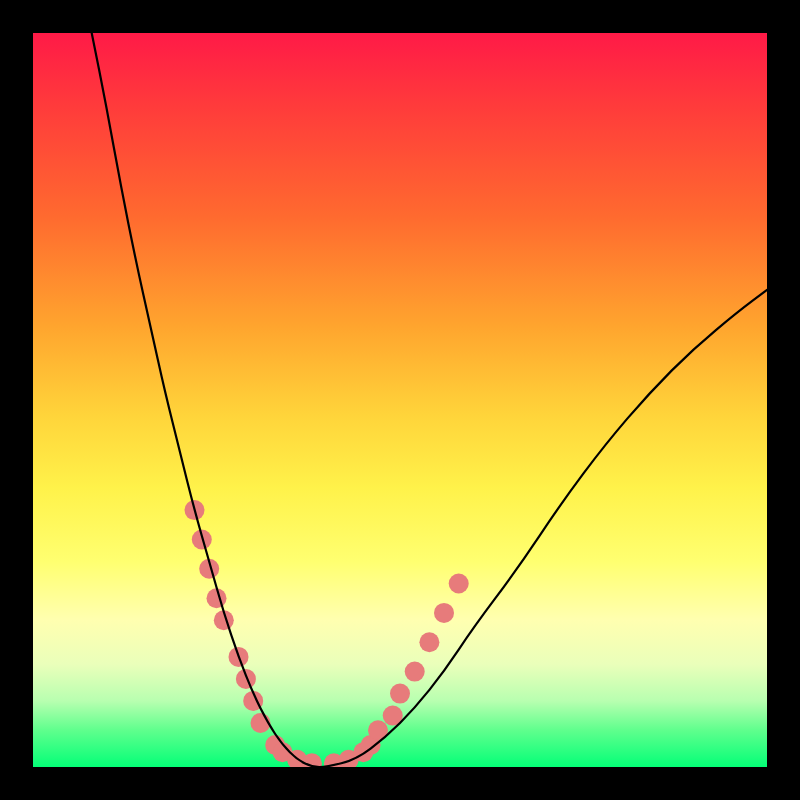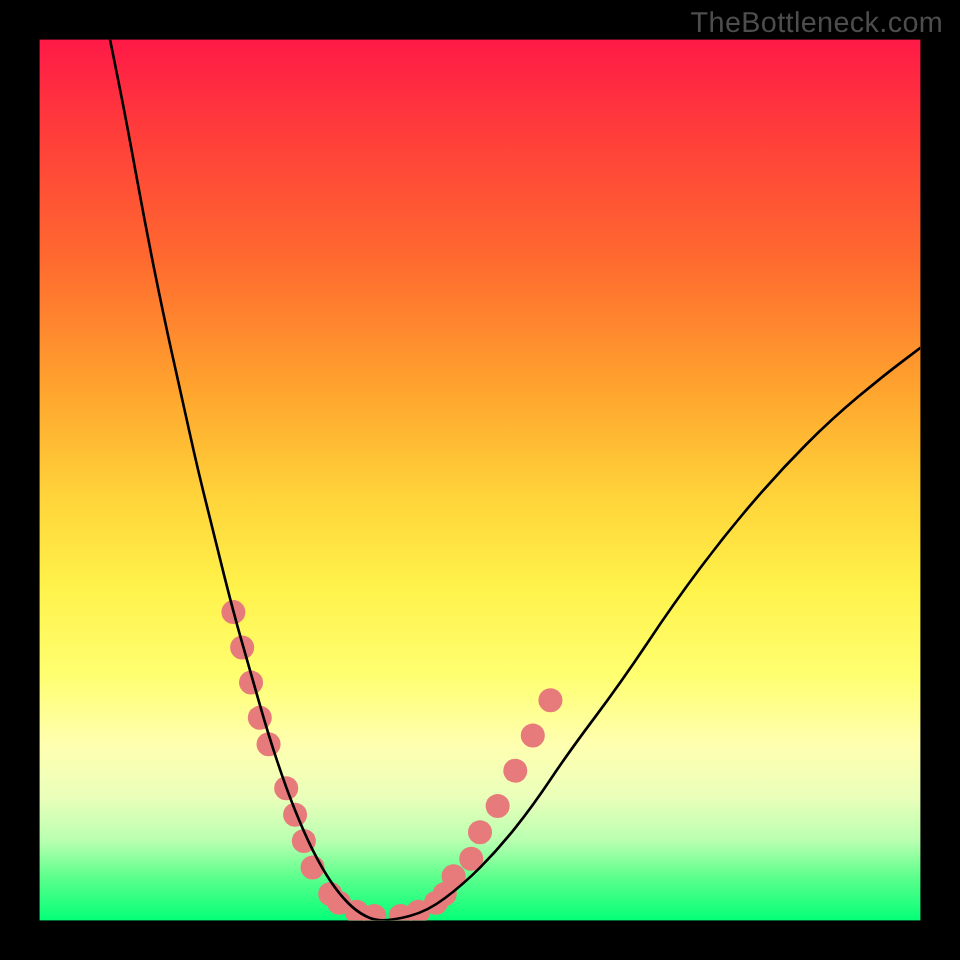--- a/index.html
+++ b/index.html
@@ -87,14 +87,13 @@
           <circle cx="359.7" cy="682.6" r="10" fill="#e77b7b"></circle>
           <circle cx="367.0" cy="660.6" r="10" fill="#e77b7b"></circle>
           <circle cx="381.7" cy="638.6" r="10" fill="#e77b7b"></circle>
           <circle cx="396.4" cy="609.2" r="10" fill="#e77b7b"></circle>
           <circle cx="411.0" cy="579.9" r="10" fill="#e77b7b"></circle>
           <circle cx="425.7" cy="550.5" r="10" fill="#e77b7b"></circle>
         </g>
       <path id="curve-path" fill="none" stroke="#000000" stroke-width="2.2" stroke-linecap="round" stroke-linejoin="round" d="M 58.7 0.0 Q 58.7 0.0 66.1 36.7 Q 73.4 73.4 80.7 113.8 Q 88.1 154.1 95.4 190.8 Q 102.8 227.5 110.1 260.6 Q 117.4 293.6 124.8 326.6 Q 132.1 359.7 139.5 389.0 Q 146.8 418.4 154.1 447.7 Q 161.5 477.1 168.8 502.8 Q 176.2 528.5 183.5 554.2 Q 190.8 579.9 198.2 601.9 Q 205.5 623.9 212.9 642.3 Q 220.2 660.6 227.5 675.3 Q 234.9 690.0 242.2 701.0 Q 249.6 712.0 256.9 719.3 Q 264.2 726.7 271.6 730.3 Q 278.9 734.0 286.3 734.0 Q 293.6 734.0 308.3 730.3 Q 323.0 726.7 337.6 715.6 Q 352.3 704.6 367.0 690.0 Q 381.7 675.3 396.4 656.9 Q 411.0 638.6 425.7 616.6 Q 440.4 594.5 462.4 565.2 Q 484.4 535.8 506.5 502.8 Q 528.5 469.8 550.5 440.4 Q 572.5 411.0 594.5 385.4 Q 616.6 359.7 638.6 337.6 Q 660.6 315.6 682.6 297.3 Q 704.6 278.9 719.3 267.9 T 734.0 256.9"></path>
     </svg>
   </div>
-  <div class="watermark">TheBottleneck.com</div>
 </div>
 
 </body></html>

